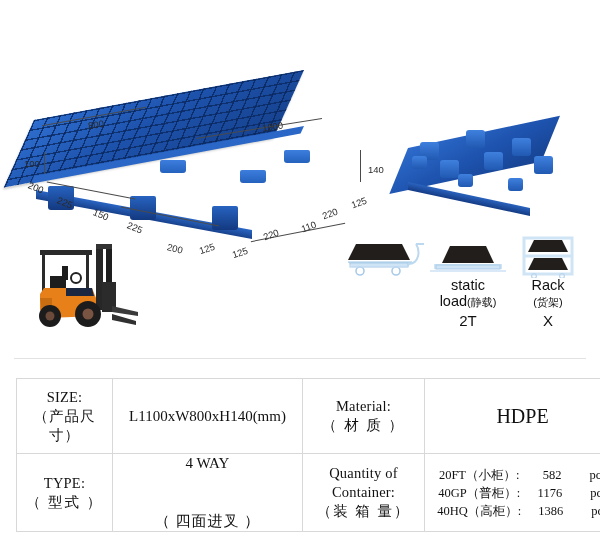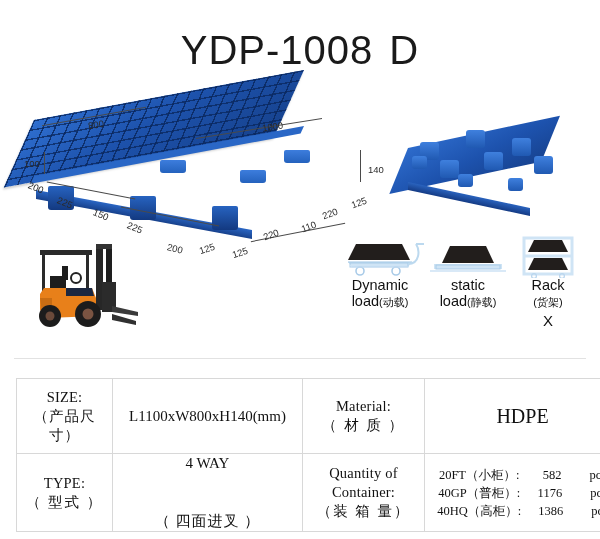--- a/index.html
+++ b/index.html
@@ -142,23 +142,20 @@
   .c1{width:87px;}
   .c2{width:181px;}
   .c3{width:113px;}
   .c4{width:187px;}
 </style>
 </head>
 <body>
 
 <div id="stage">
 
-  <div class="title">
-    <span>YDP-1008</span><span class="suffix">D</span>
-  </div>
 
   <div class="pallet-iso">
     <div class="deck">
       <div class="deck-grid"></div>
     </div>
     <div class="deck-edge" style="top:56px;"></div>
     <div class="deck-front" style="left:2px;top:70px;"></div>
 
     <div class="foot" style="left:14px;top:66px;"></div>
     <div class="foot" style="left:96px;top:76px;"></div>
@@ -248,39 +245,36 @@
           <path d="M14 26 L78 26" stroke="#9cc4e4" stroke-width="1"></path>
           <rect x="16" y="27" width="58" height="4" fill="none" stroke="#a9cbe8" stroke-width="1"></rect>
           <path d="M74 28 C86 28 86 14 82 8" stroke="#bcd9ef" stroke-width="2" fill="none"></path>
           <path d="M82 8 L90 8" stroke="#bcd9ef" stroke-width="2" fill="none"></path>
           <circle cx="26" cy="35" r="4" fill="none" stroke="#a9cbe8" stroke-width="1.6"></circle>
           <circle cx="62" cy="35" r="4" fill="none" stroke="#a9cbe8" stroke-width="1.6"></circle>
           <path d="M18 31 L74 31" stroke="#cde2f4" stroke-width="1"></path>
           <path d="M22 8 L68 8 L76 24 L14 24 Z" fill="#221e1c"></path>
         </svg>
       </div>
-      <div class="load-label">
-        <span>Dynamic</span><br>
-        <span>load</span><span class="cn">(动载)</span>
-      </div>
     </div>
 
     <div class="load-col" style="left:92px;width:84px;">
       <div class="glyph">
         <svg width="84" height="42" viewBox="0 0 84 42">
           <path d="M8 28 L76 28 L76 33 L8 33 Z" fill="#cfe4f5"></path>
           <rect x="10" y="29" width="64" height="4" fill="none" stroke="#a9cbe8" stroke-width="1"></rect>
           <path d="M4 35 L80 35" stroke="#cde2f4" stroke-width="1.4"></path>
           <path d="M24 10 L60 10 L68 27 L16 27 Z" fill="#221e1c"></path>
         </svg>
       </div>
       <div class="load-label">
         <span>static</span><br>
         <span>load</span><span class="cn">(静载)</span>
       </div>
+      <div class="load-value">2T</div>
     </div>
 
     <div class="load-col" style="left:176px;width:76px;">
       <div class="glyph">
         <svg width="76" height="42" viewBox="0 0 76 42">
           <rect x="14" y="2" width="48" height="36" fill="none" stroke="#cfe4f5" stroke-width="3"></rect>
           <path d="M14 20 L62 20" stroke="#cfe4f5" stroke-width="3"></path>
           <path d="M24 4 L52 4 L58 16 L18 16 Z" fill="#221e1c"></path>
           <path d="M24 22 L52 22 L58 34 L18 34 Z" fill="#221e1c"></path>
           <circle cx="24" cy="40" r="2.4" fill="none" stroke="#b9d6ee" stroke-width="1.2"></circle>

